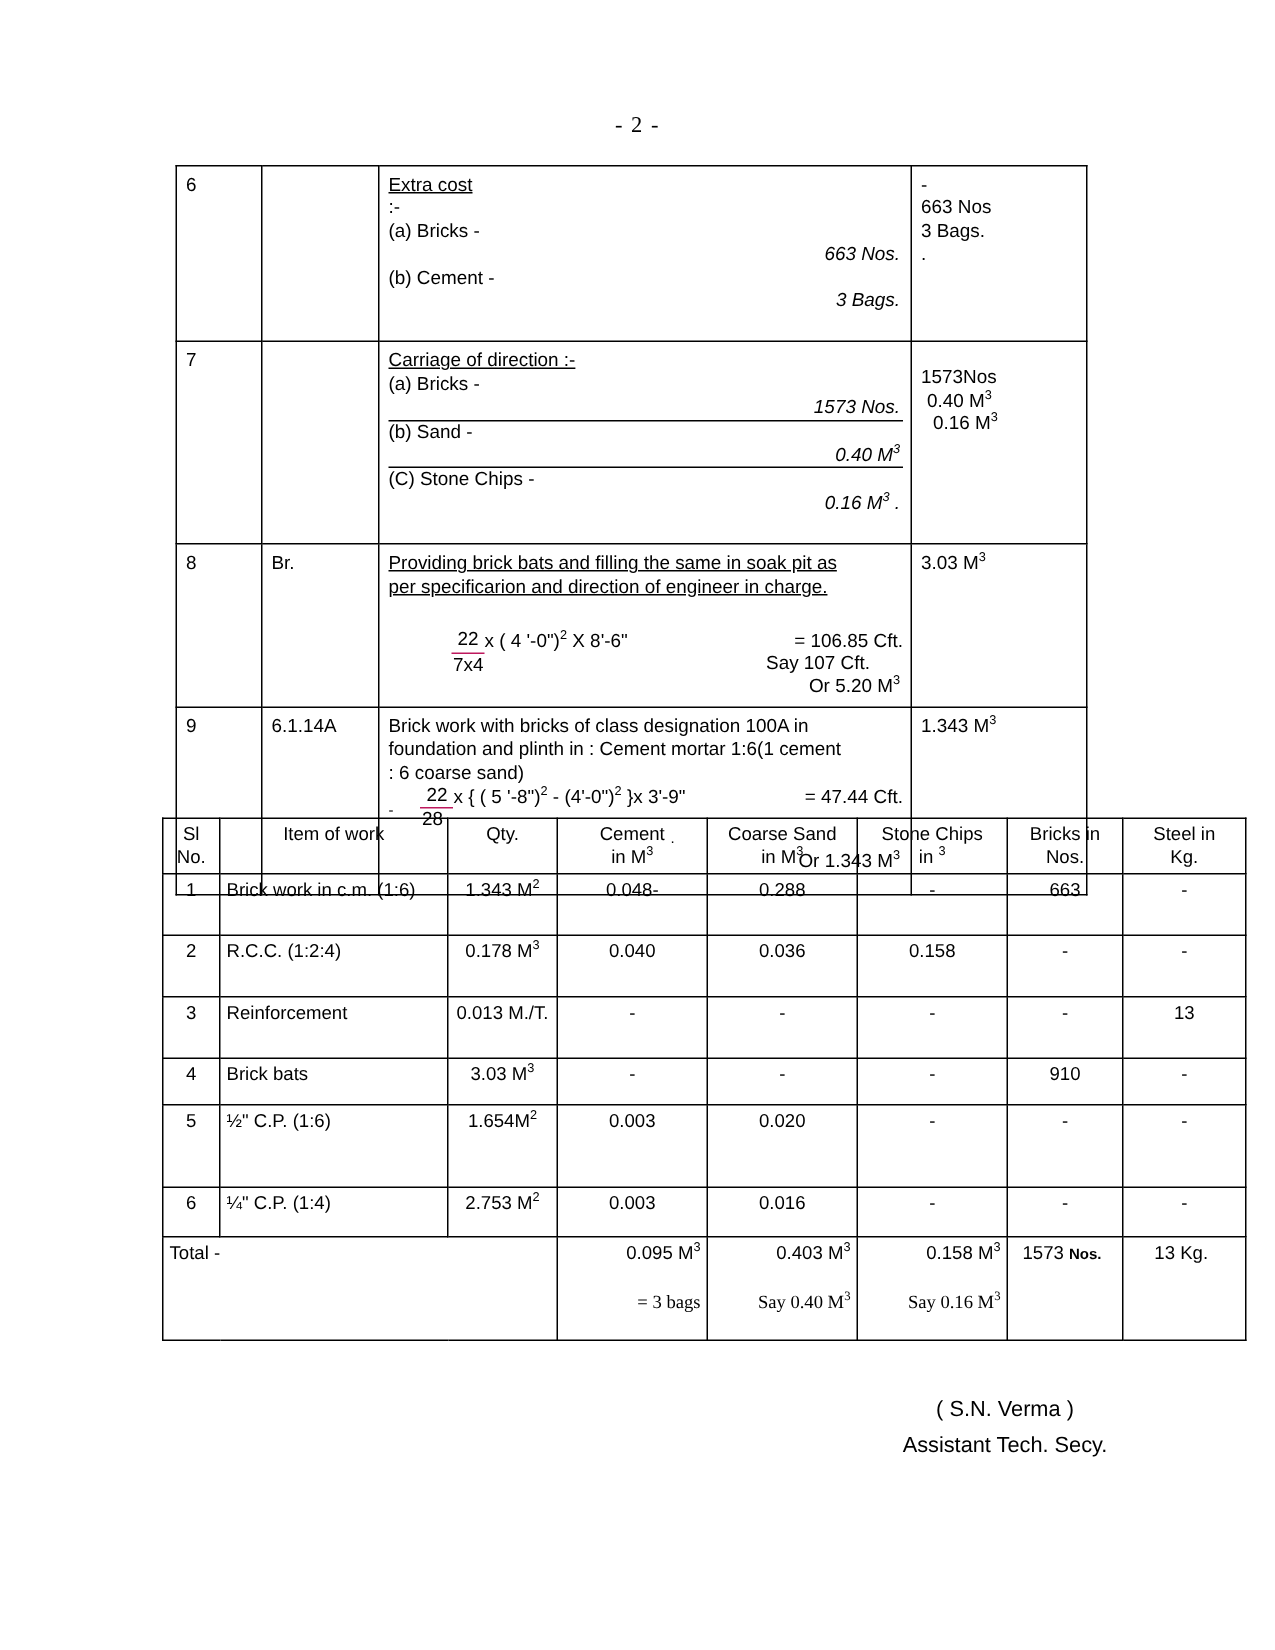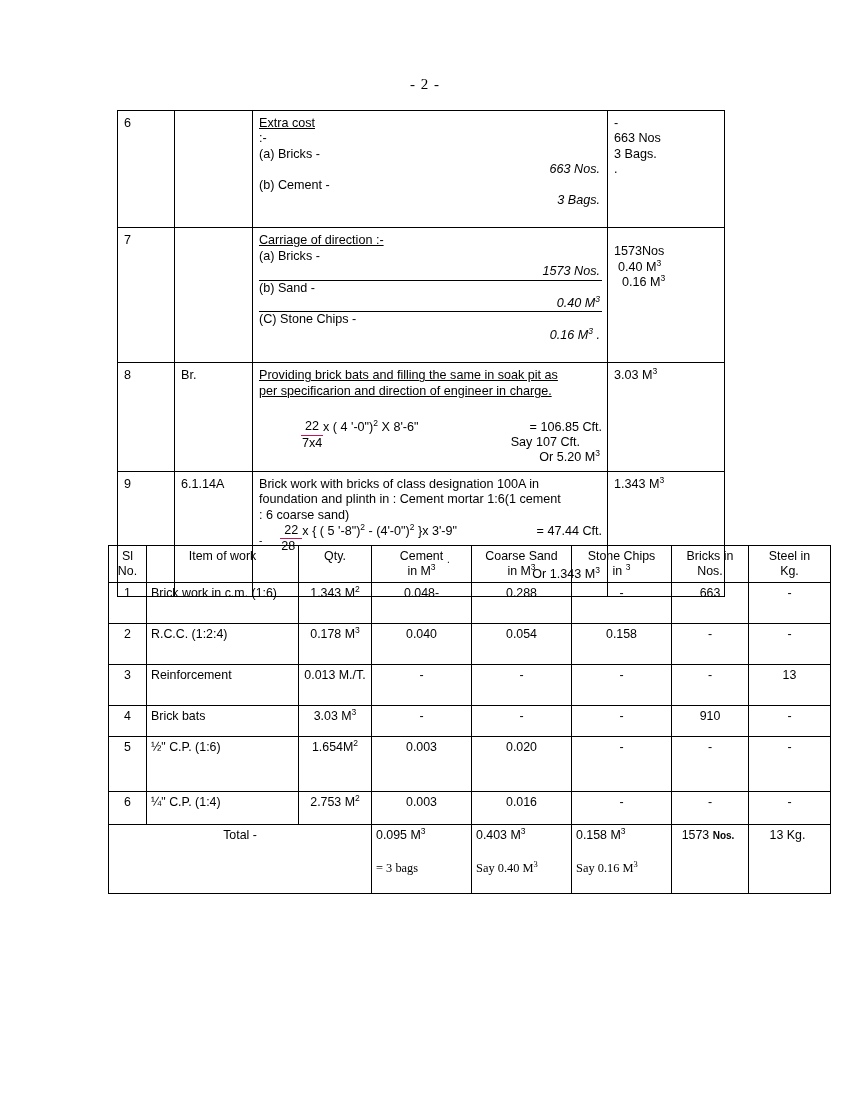--- a/index.html
+++ b/index.html
@@ -121,30 +121,30 @@
 
   tr.r1 td { height: 34px; }
   tr.r2 td { height: 34px; }
   tr.r3 td { height: 34px; }
   tr.r4 td { height: 24px; }
   tr.r5 td { height: 48px; }
   tr.r6 td { height: 26px; }
   tr.rt td { height: 62px; }
 
   .totalcell {
-    text-align: center;
+    text-align: left;
     font-size: 16px;
     font-weight: bold;
     vertical-align: top;
     padding-top: 8px;
   }
   .totval {
     font-weight: bold;
     font-size: 12.6px;
-    text-align: left;
+    text-align: right;
     padding-left: 7px;
   }
   .totval .second { margin-top: 18px; font-family: Liberation Serif, serif; }
   .nos-small { font-size: 10px; font-weight: bold; }
 
   
   .sig {
     position: absolute;
     left: 530px;
     top: 928px;
@@ -333,21 +333,21 @@
         <td class="ctr">-</td>
         <td class="ctr">663</td>
         <td class="ctr">-</td>
       </tr>
 
       <tr class="r2">
         <td class="ctr">2</td>
         <td class="lft">R.C.C. (1:2:4)</td>
         <td class="ctr"><span>0.178 M</span><sup>3</sup></td>
         <td class="ctr">0.040</td>
-        <td class="ctr">0.054</td>
+        <td class="ctr">0.036</td>
         <td class="ctr">0.158</td>
         <td class="ctr">-</td>
         <td class="ctr">-</td>
       </tr>
 
       <tr class="r3">
         <td class="ctr">3</td>
         <td class="lft">Reinforcement</td>
         <td class="ctr" style="line-height:15px"><span>0.013 M./T.</span></td>
         <td class="ctr">-</td>
@@ -406,14 +406,18 @@
         </td>
         <td class="totval" style="text-align:center;padding-left:0">
           <span>1573</span> <span class="nos-small">Nos.</span>
         </td>
         <td class="totval" style="text-align:center;padding-left:0">13 Kg.</td>
       </tr>
 
     </tbody>
   </table>
 
+  <div class="sig">
+    <div>( S.N. Verma )</div>
+    <div>Assistant Tech. Secy.</div>
+  </div>
 
 </div>
 
 </body></html>

